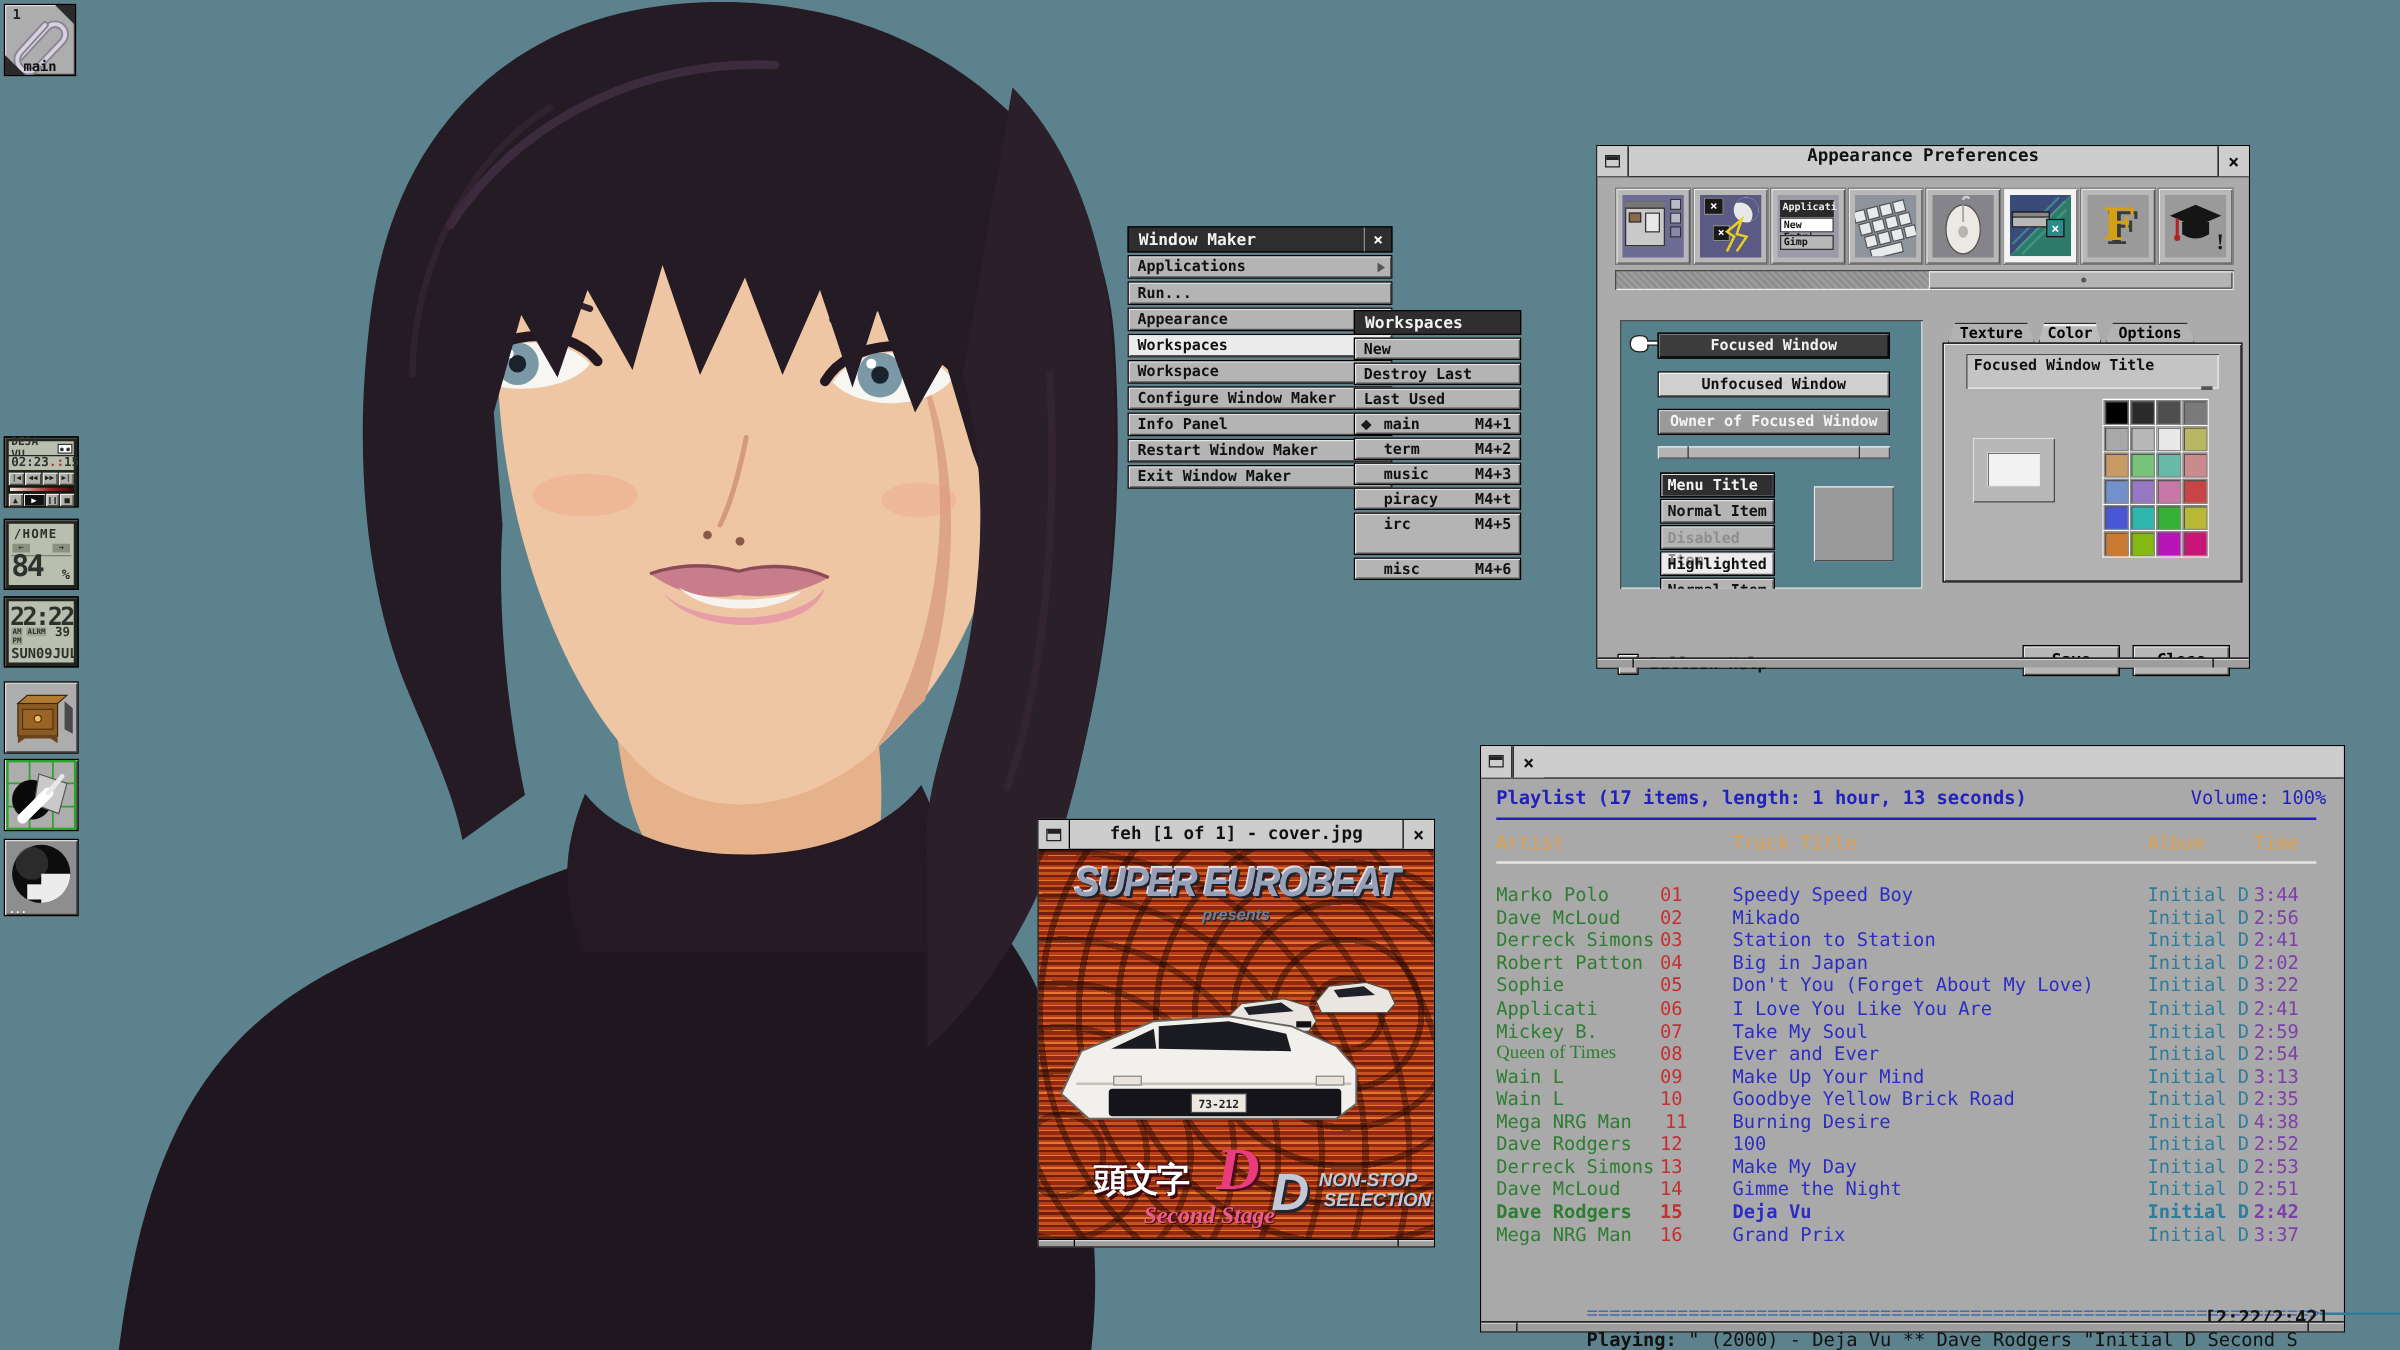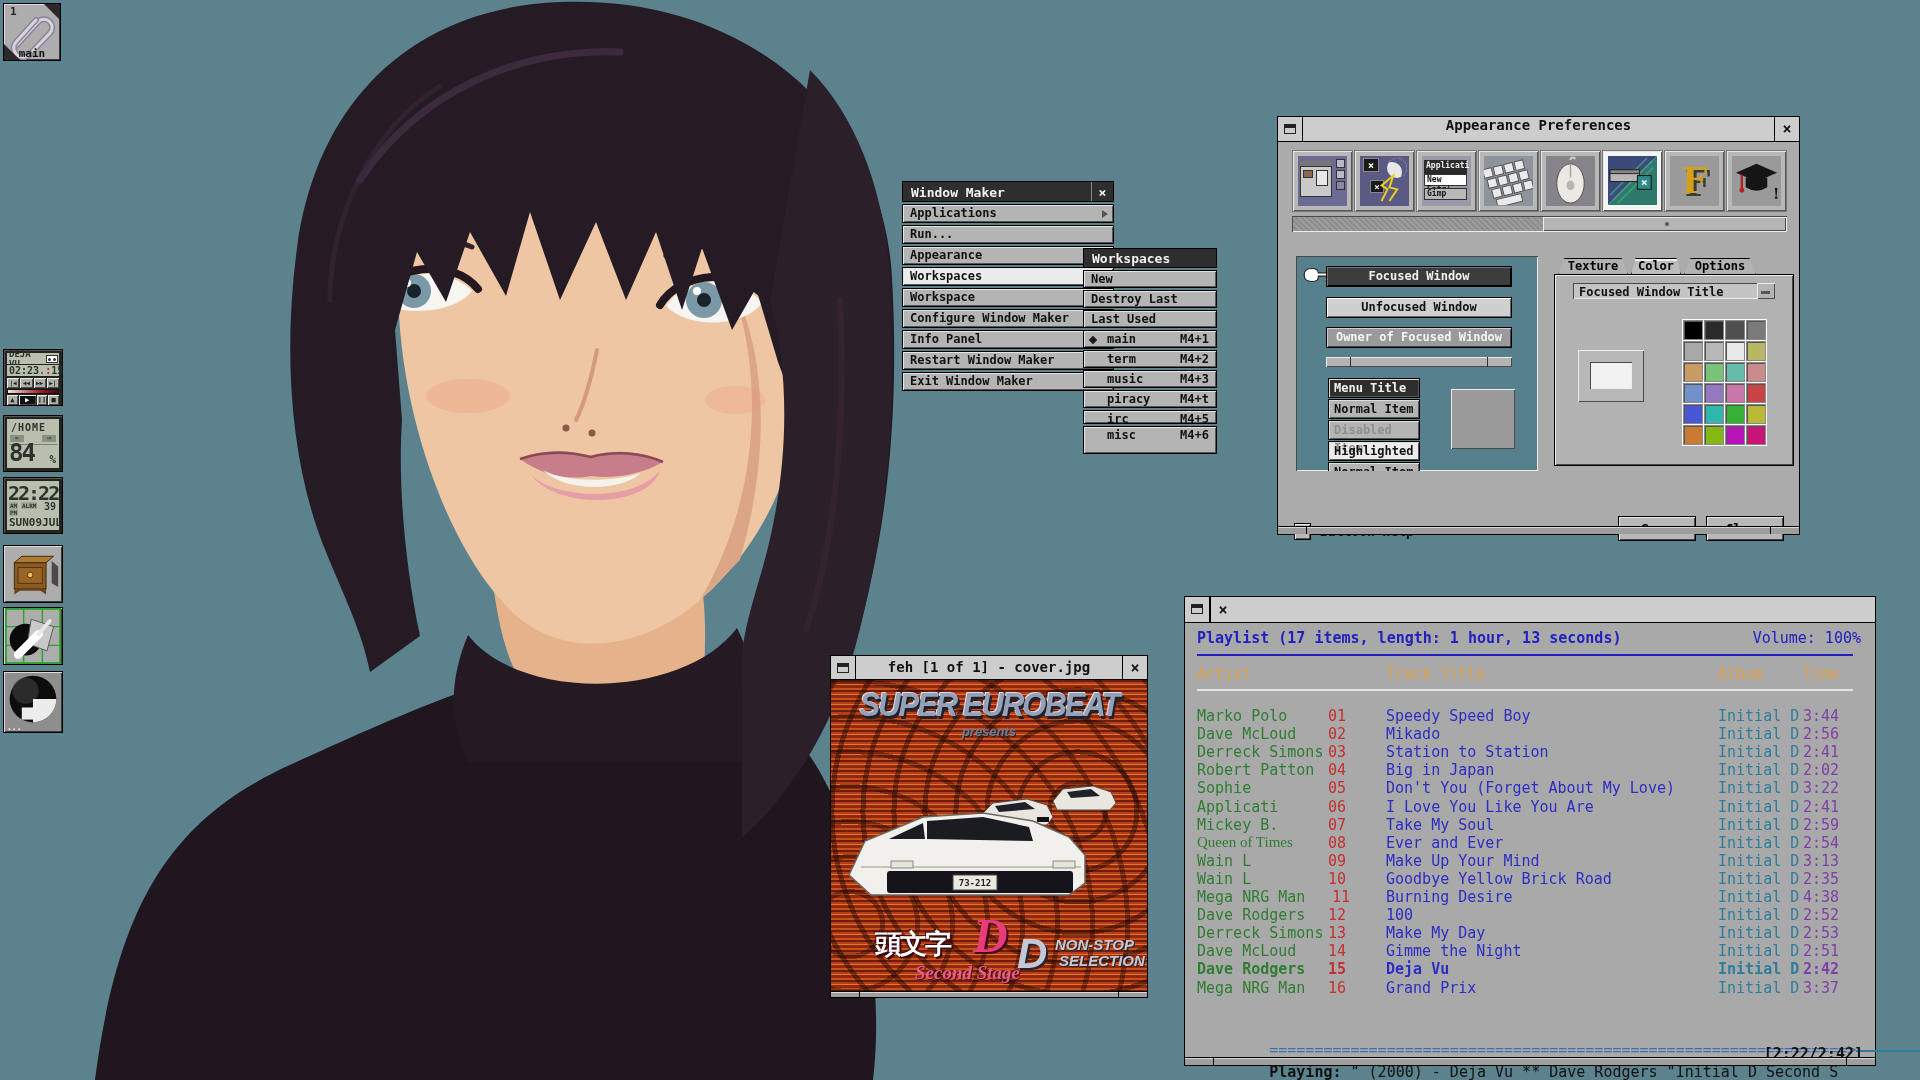--- a/index.html
+++ b/index.html
@@ -268,22 +268,22 @@
       <span>Workspaces</span>
     </div>
     <div id="submenu-items">
         <div class="m-item" style="height: 18px;"><span>New</span></div>
         <div class="m-item" style="height: 18px;"><span>Destroy Last</span></div>
         <div class="m-item" style="height: 18px;"><span>Last Used</span></div>
         <div class="m-item" style="height: 18px;"><span class="m-diamond"></span><span class="ws-name">main</span><span class="m-short">M4+1</span></div>
         <div class="m-item" style="height: 18px;"><span class="ws-name">term</span><span class="m-short">M4+2</span></div>
         <div class="m-item" style="height: 18px;"><span class="ws-name">music</span><span class="m-short">M4+3</span></div>
         <div class="m-item" style="height: 18px;"><span class="ws-name">piracy</span><span class="m-short">M4+t</span></div>
-        <div class="m-item" style="height: 14px;"><span class="ws-name">irc</span><span class="m-short">M4+5</span></div>
-        <div class="m-item" style="height: 28px;"><span class="ws-name">misc</span><span class="m-short">M4+6</span></div>
+        <div class="m-item" style="height: 34px;"><span class="ws-name">irc</span><span class="m-short">M4+5</span></div>
+        <div class="m-item" style="height: 18px;"><span class="ws-name">misc</span><span class="m-short">M4+6</span></div>
       </div>
   </div>
 
   <div class="win" style="left:1277px;top:116px;width:523px;height:419px;">
     <div class="tb">
       <div class="tb-btn tb-mini">
           <span class="mini-glyph"></span>
         </div>
       <div class="tb-title">Appearance Preferences</div>
       <div class="tb-btn tb-close">×</div>
@@ -403,21 +403,21 @@
           </div>
         <div class="raised" style="position:absolute;left:155px;top:133px;width:64px;height:60px;background:#9a9a9a;"></div>
       </div>
 
       <div id="tab-row" style="position:absolute;left:276px;top:116px;width:240px;height:17px;">
           <div class="tab" style="left: 4px; width: 70px;">Texture</div>
           <div class="tab sel" style="left: 77px; width: 50px;">Color</div>
           <div class="tab" style="left: 130px; width: 72px;">Options</div>
         </div>
       <div class="raised" style="position:absolute;left:276px;top:132px;width:240px;height:192px;background:#b2b2b2;border:1px solid #000;">
-        <div class="sunken" style="position:absolute;left:18px;top:8px;width:202px;height:16px;background:#c4c4c4;display:flex;">
+        <div class="sunken" style="position:absolute;left:18px;top:8px;width:202px;height:28px;background:#c4c4c4;display:flex;flex-direction:column;">
           <span style="font:700 12px 'DejaVu Sans Mono',monospace;line-height:18px;padding-left:6px;color:#111;">Focused Window Title</span>
           <span class="raised" style="margin-left:auto;width:18px;background:#b4b4b4;position:relative;">
             <span style="position:absolute;left:4px;top:8px;width:9px;height:3px;background:#555;"></span>
           </span>
         </div>
         <div class="raised" style="position:absolute;left:23px;top:75px;width:66px;height:52px;background:#b8b8b8;">
           <div class="sunken" id="swatch" style="position: absolute; left: 12px; top: 12px; width: 42px; height: 27px; background: rgb(242, 242, 242);"></div>
         </div>
         <div id="palette" style="position:absolute;left:127px;top:44px;background:#fff;padding:1px;display:grid;grid-template-columns:repeat(4,20px);gap:1px;">
             <div class="pal-cell" style="background: rgb(0, 0, 0);"></div>

